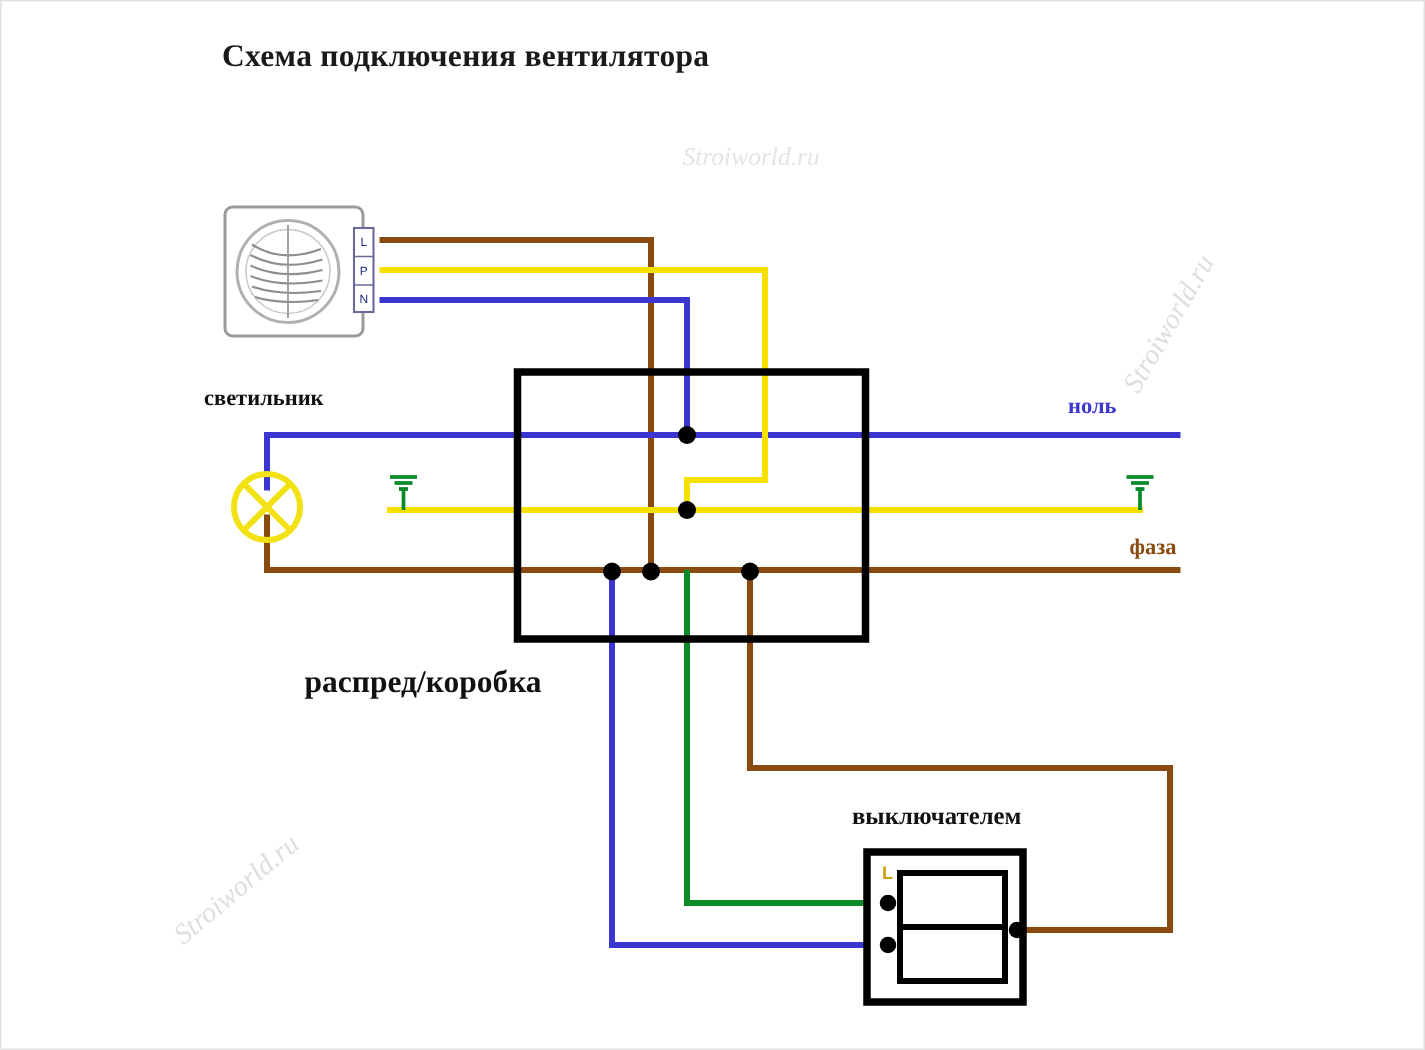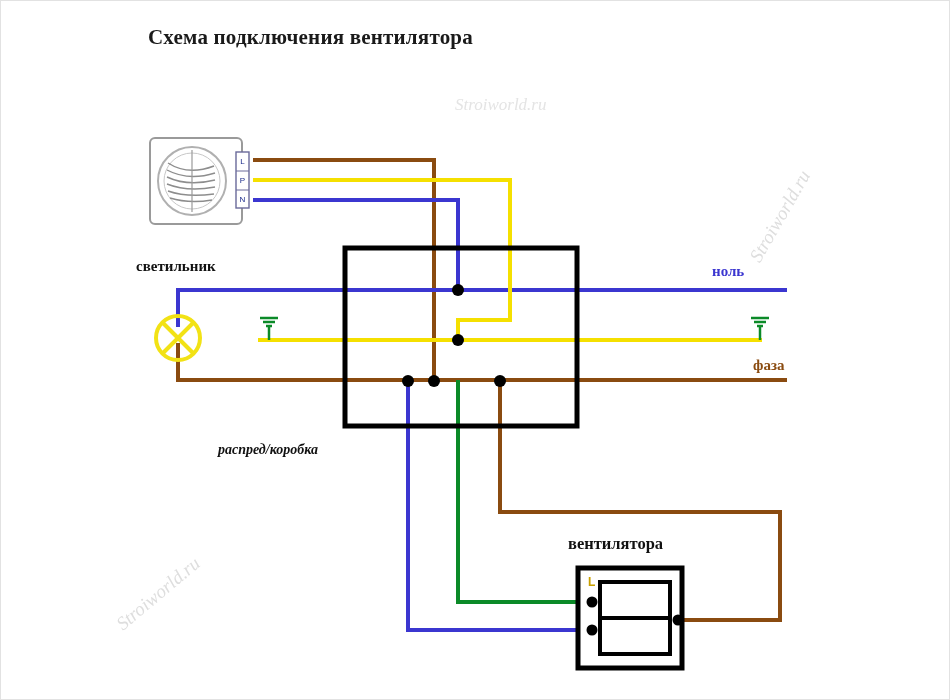--- a/index.html
+++ b/index.html
@@ -42,21 +42,21 @@
     font-size: 15px;
     color: #111111;
     white-space: nowrap;
   }
   .label-blue { color: #3b36d0; text-align: center; }
   .label-brown { color: #8a4b10; }
 
   #lbl-svetilnik { left: 136px; top: 258px; }
   #lbl-nol { left: 712px; top: 263px; }
   #lbl-faza { left: 713px; top: 357px; margin-left: 40px; }
-  #lbl-korobka { left: 218px; top: 442px; font-size: 14px; font-style: italic; }
+  #lbl-korobka { left: 203px; top: 442px; font-size: 21px; }
   #lbl-vyklyuchatel { left: 568px; top: 534px; font-size: 16.5px; }
 
   svg.wires {
     position: absolute;
     left: 0; top: 0;
     width: 950px;
     height: 700px;
   }
 
   .wm {
@@ -193,18 +193,18 @@
   <div class="fan-term-label" style="left:237px; top:156px;">L</div>
   <div class="fan-term-label" style="left:237px; top:175px;">P</div>
   <div class="fan-term-label" style="left:237px; top:194px;">N</div>
 
   <div class="sw-term-label" style="left:588px; top:575px;">L</div>
 
   <div class="label" id="lbl-svetilnik">светильник</div>
   <div class="label label-blue" id="lbl-nol">ноль</div>
   <div class="label label-brown" id="lbl-faza">фаза</div>
   <div class="label" id="lbl-korobka">распред/коробка</div>
-  <div class="label" id="lbl-vyklyuchatel">вентилятора</div>
+  <div class="label" id="lbl-vyklyuchatel">выключателем</div>
 
   <div class="wm" id="wm1">Stroiworld.ru</div>
   <div class="wm" id="wm2">Stroiworld.ru</div>
 
 </div>
 
 </body></html>

